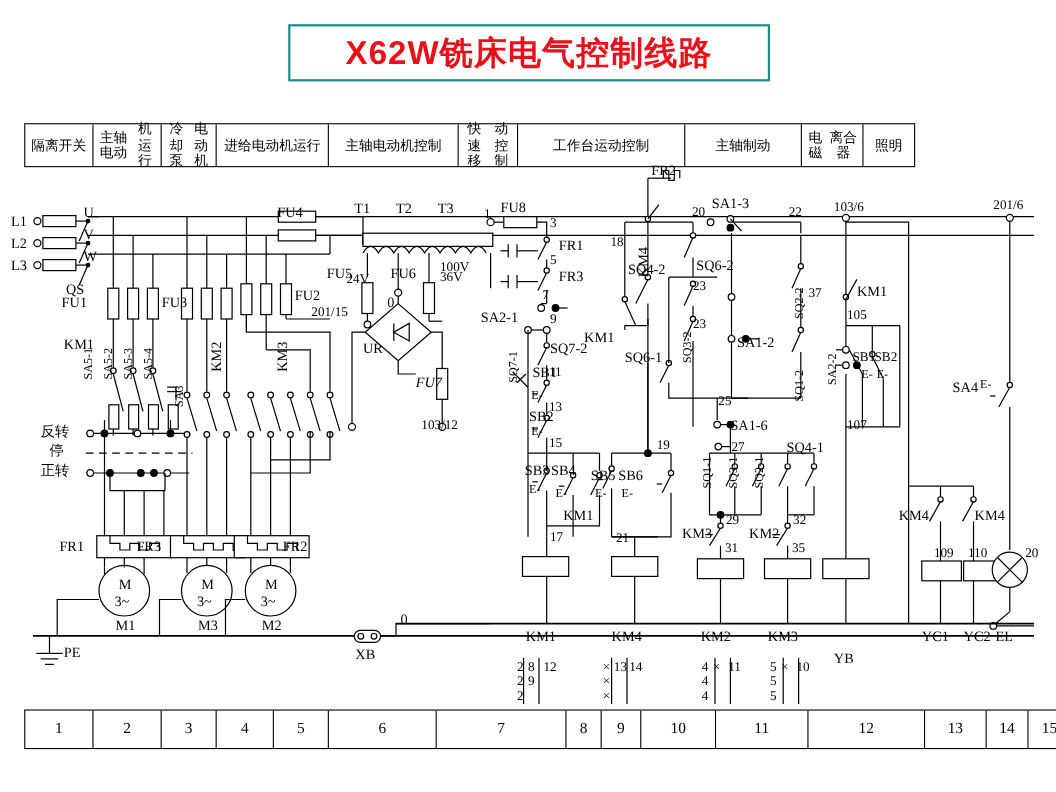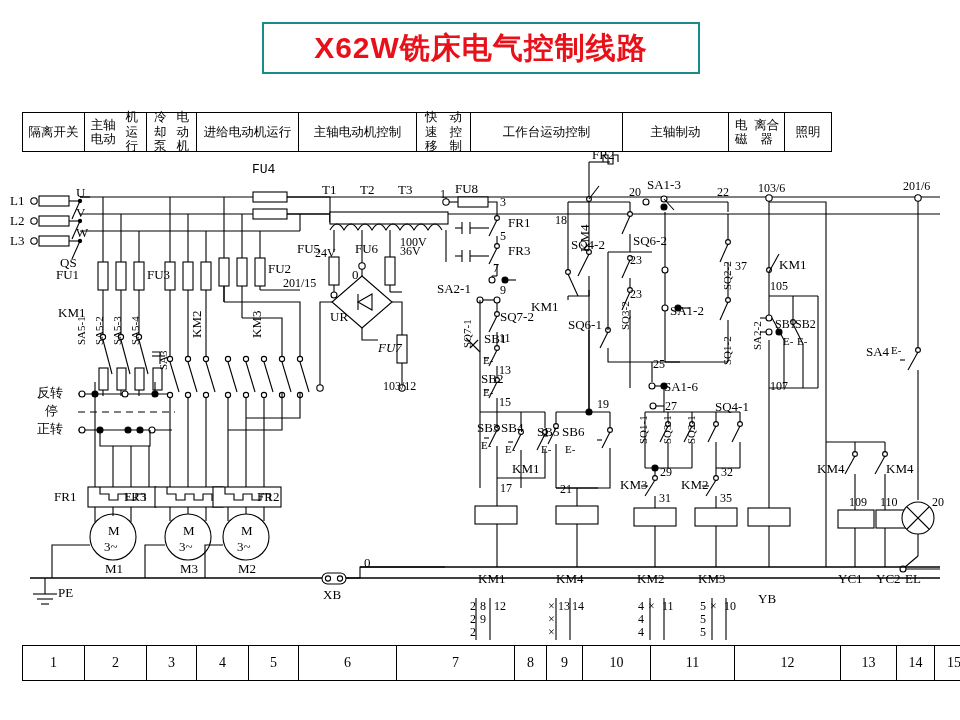--- a/index.html
+++ b/index.html
@@ -714,21 +714,21 @@
       <span class="lbl" style="left: 10px; top: 214px;">L2</span>
       <span class="lbl" style="left: 10px; top: 234px;">L3</span>
       <span class="lbl" style="left: 76px; top: 186px;">U</span>
       <span class="lbl" style="left: 76px; top: 206px;">V</span>
       <span class="lbl" style="left: 76px; top: 226px;">W</span>
       <span class="lbl" style="left: 60px; top: 256px;">QS</span>
       <span class="lbl" style="left: 58px; top: 586px;">PE</span>
       <span class="lbl" style="left: 56px; top: 268px;">FU1</span>
       <span class="lbl" style="left: 147px; top: 268px;">FU3</span>
       <span class="lbl" style="left: 268px; top: 262px;">FU2</span>
-      <span class="lbl" style="left: 252px; top: 163px; font-family: Liberation Mono, monospace;">FU4</span>
+      <span class="lbl" style="left: 252px; top: 186px;">FU4</span>
       <span class="lbl" style="left: 297px; top: 242px;">FU5</span>
       <span class="lbl" style="left: 355px; top: 242px;">FU6</span>
       <span class="lbl" style="left: 378px; top: 341px; font-style: italic;">FU7</span>
       <span class="lbl" style="left: 455px; top: 182px;">FU8</span>
       <span class="lbl n" style="left: 283px; top: 277px;">201/15</span>
       <span class="lbl" style="left: 58px; top: 306px;">KM1</span>
       <span class="lbl rot" style="left: 190px; top: 338px;">KM2</span>
       <span class="lbl rot" style="left: 250px; top: 338px;">KM3</span>
       <span class="lbl s rot" style="left: 76px; top: 345px;">SA5-1</span>
       <span class="lbl s rot" style="left: 94px; top: 345px;">SA5-2</span>

